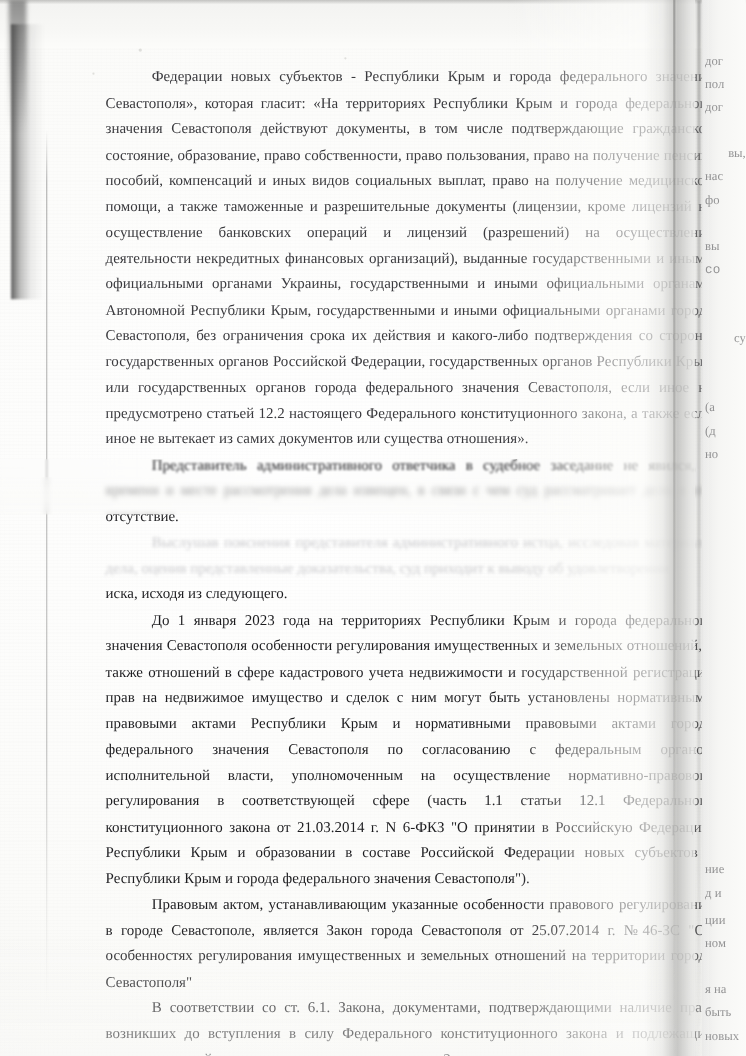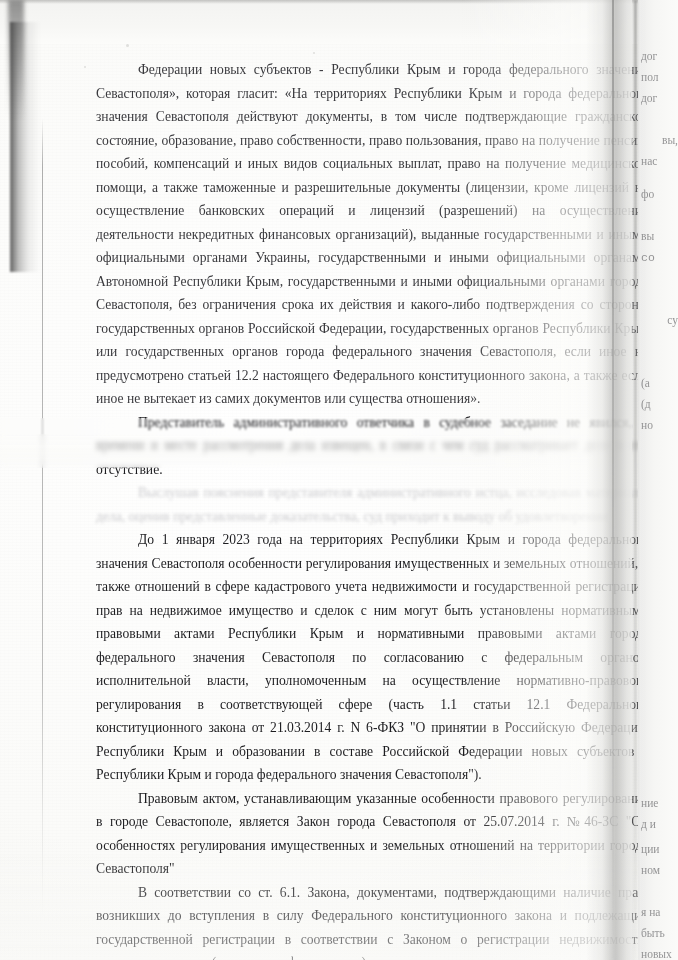--- a/index.html
+++ b/index.html
@@ -226,20 +226,21 @@
   <div class="top-edge-dark"></div>
 
   <div class="spine-shadow"></div>
   <div class="spine-shadow-2"></div>
   <div class="margin-rule"></div>
 
   <div class="body-text">
     <p class="fade-top">Федерации новых субъектов - Республики Крым и города федерального значения Севастополя», которая гласит: «На территориях Республики Крым и города федерального значения Севастополя действуют документы, в том числе подтверждающие гражданское состояние, образование, право собственности, право пользования, право на получение пенсий, пособий, компенсаций и иных видов социальных выплат, право на получение медицинской помощи, а также таможенные и разрешительные документы (лицензии, кроме лицензий на осуществление банковских операций и лицензий (разрешений) на осуществление деятельности некредитных финансовых организаций), выданные государственными и иными официальными органами Украины, государственными и иными официальными органами Автономной Республики Крым, государственными и иными официальными органами города Севастополя, без ограничения срока их действия и какого-либо подтверждения со стороны государственных органов Российской Федерации, государственных органов Республики Крым или государственных органов города федерального значения Севастополя, если иное не предусмотрено статьей 12.2 настоящего Федерального конституционного закона, а также если иное не вытекает из самих документов или существа отношения».</p>
     <p>Представитель административного ответчика в судебное заседание не явился, о времени и месте рассмотрения дела извещен, в связи с чем суд рассматривает дело в его отсутствие.</p>
     <p class="fade-ghost">Выслушав пояснения представителя административного истца, исследовав материалы дела, оценив представленные доказательства, суд приходит к выводу об удовлетворении</p>
+    <p class="noindent">иска, исходя из следующего.</p>
     <p>До 1 января 2023 года на территориях Республики Крым и города федерального значения Севастополя особенности регулирования имущественных и земельных отношений, а также отношений в сфере кадастрового учета недвижимости и государственной регистрации прав на недвижимое имущество и сделок с ним могут быть установлены нормативными правовыми актами Республики Крым и нормативными правовыми актами города федерального значения Севастополя по согласованию с федеральным органом исполнительной власти, уполномоченным на осуществление нормативно-правового регулирования в соответствующей сфере (часть 1.1 статьи 12.1 Федерального конституционного закона от 21.03.2014 г. N 6-ФКЗ "О принятии в Российскую Федерацию Республики Крым и образовании в составе Российской Федерации новых субъектов - Республики Крым и города федерального значения Севастополя").</p>
     <p>Правовым актом, устанавливающим указанные особенности правового регулирования в городе Севастополе, является Закон города Севастополя от 25.07.2014 г. №46-ЗС "Об особенностях регулирования имущественных и земельных отношений на территории города Севастополя"</p>
     <p>В соответствии со ст. 6.1. Закона, документами, подтверждающими наличие прав, возникших до вступления в силу Федерального конституционного закона и подлежащих государственной регистрации в соответствии с Законом о регистрации недвижимости, являются изданные (выданные, оформленные) в установленном порядке:</p>
 
   </div>
 
   <div class="blur-band-soft"></div>
   <div class="blur-band"></div>
   <div class="wash-right"></div>
   <div class="wash-bottom"></div>
@@ -253,21 +254,21 @@
     <div class="curl-shade"></div>
     <div class="curl-fold-a"></div>
     <div class="curl-fold-b"></div>
     <div class="next-col" id="next-col">
         <span style="margin-top: 46px;">дог</span>
         <span style="margin-top: 0px;">пол</span>
         <span style="margin-top: 0px;">дог</span>
         <span class="gap" style="margin-top: 0px;">.</span>
         <span style="margin-top: 0px; text-align: right;">вы,</span>
         <span style="margin-top: 0px;">нас</span>
-        <span style="margin-top: 12px;">фо</span>
+        <span style="margin-top: 0px;">фо</span>
         <span class="gap" style="margin-top: 0px;">.</span>
         <span style="margin-top: 0px;">вы</span>
         <span style="margin-top: 0px; font-family: Liberation Mono, monospace;">со</span>
         <span class="gap" style="margin-top: 0px;">.</span>
         <span class="gap" style="margin-top: 0px;">.</span>
         <span style="margin-top: 0px; text-align: right;">су</span>
         <span class="gap" style="margin-top: 0px;">.</span>
         <span class="gap" style="margin-top: 0px;">.</span>
         <span style="margin-top: 0px;">(а</span>
         <span style="margin-top: 0px;">(д</span>

